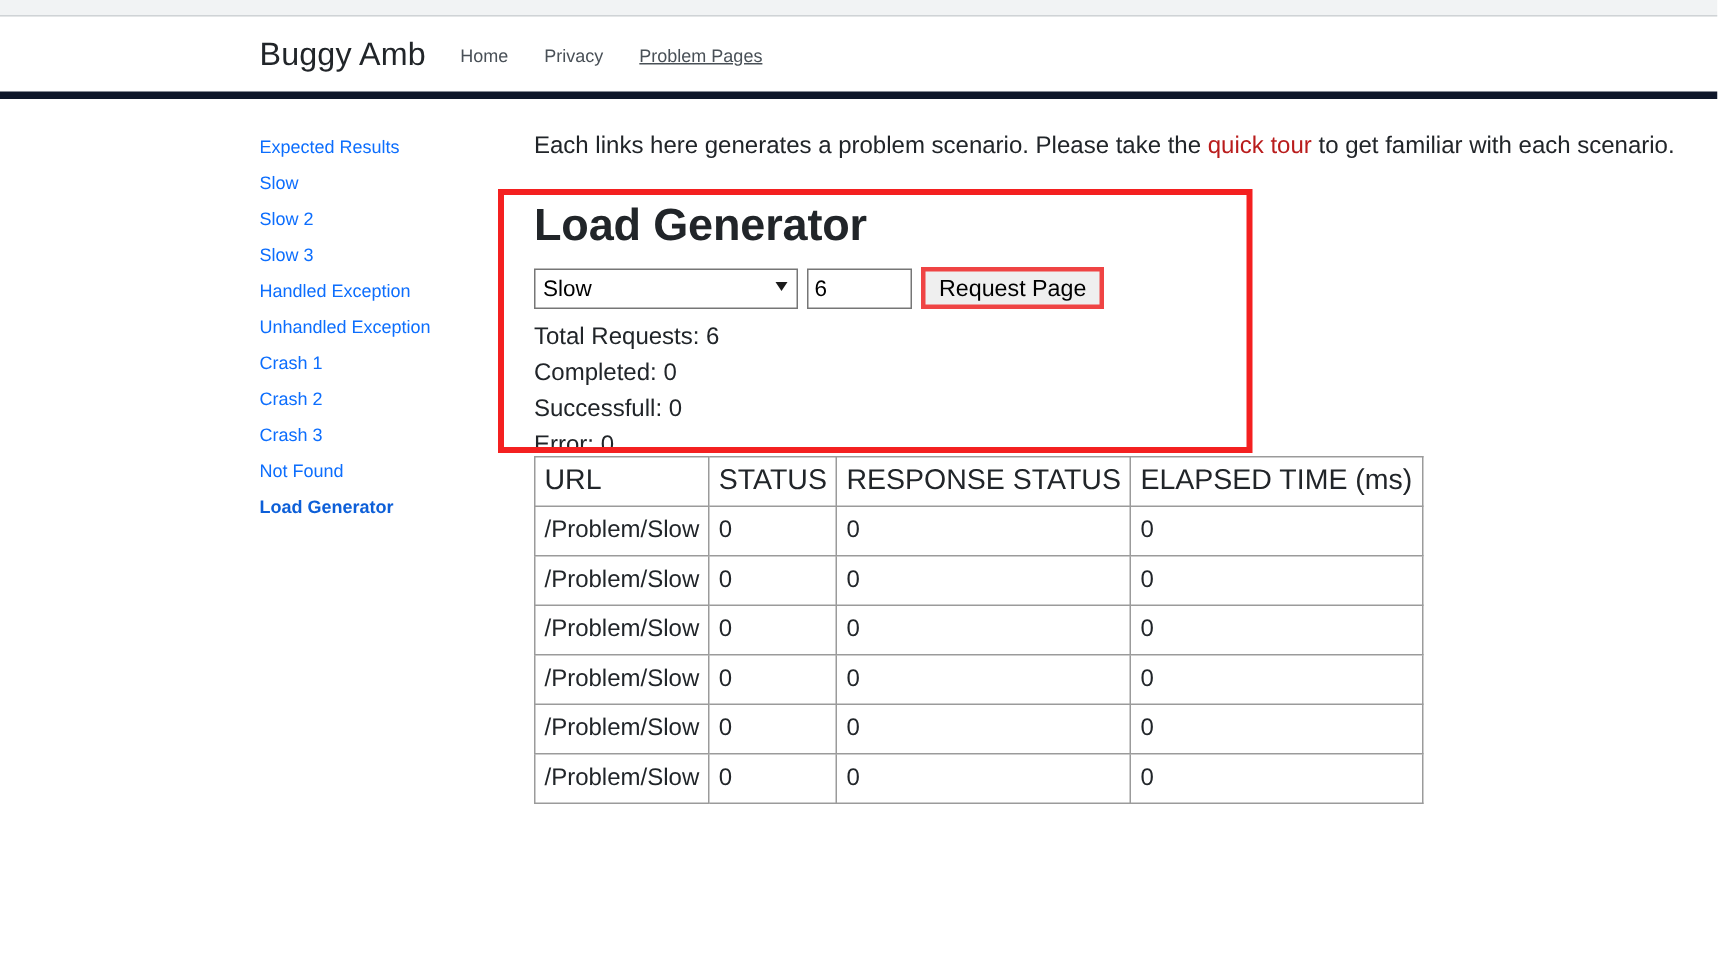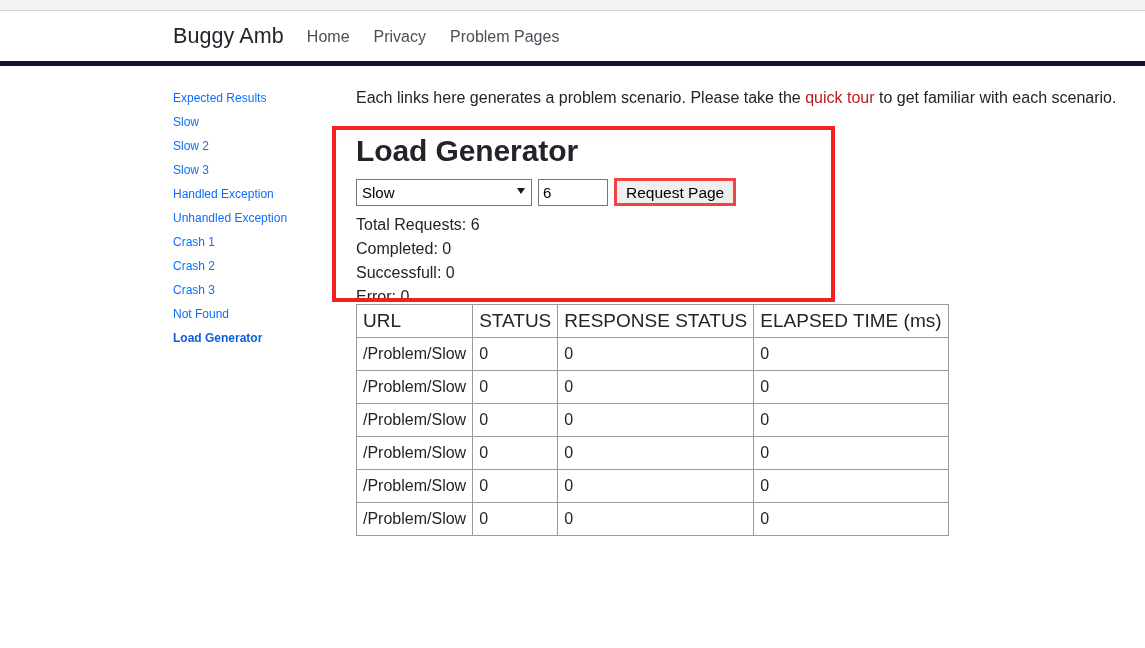--- a/index.html
+++ b/index.html
@@ -48,28 +48,28 @@
     letter-spacing: 0.1px;
     white-space: nowrap;
     cursor: pointer;
   }
   .nav-links {
     display: flex;
     align-items: center;
     margin-left: 23px;
   }
   .nav-link {
-    font-size: 16px;
+    font-size: 12px;
     color: #495057;
     margin-right: 24px;
     white-space: nowrap;
     cursor: pointer;
     text-align: center;
   }
-  .nav-link:last-child { margin-right: 12px; }
+  .nav-link:last-child { margin-right: 12px; text-decoration: underline; }
 
   
   .page-bg {
     position: absolute;
     top: 67px; left: 0;
     width: 1145px;
     height: 581px;
     background: #ffffff;
   }
 

